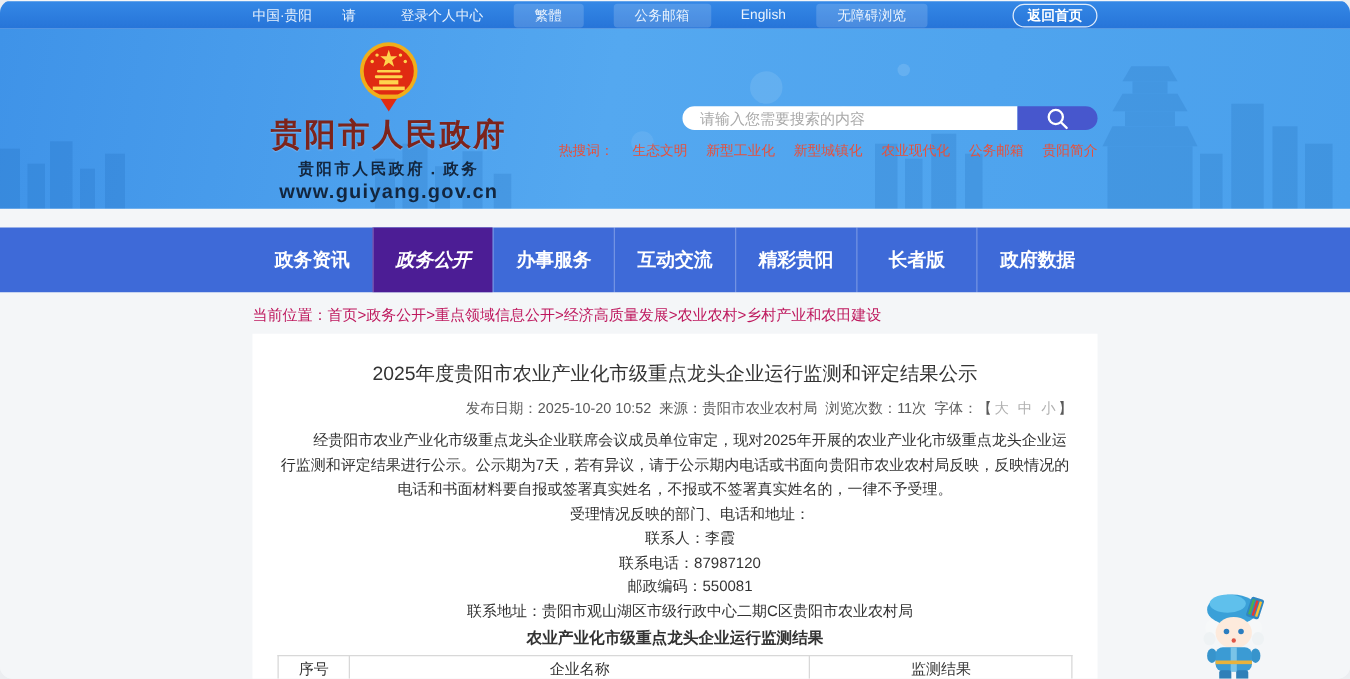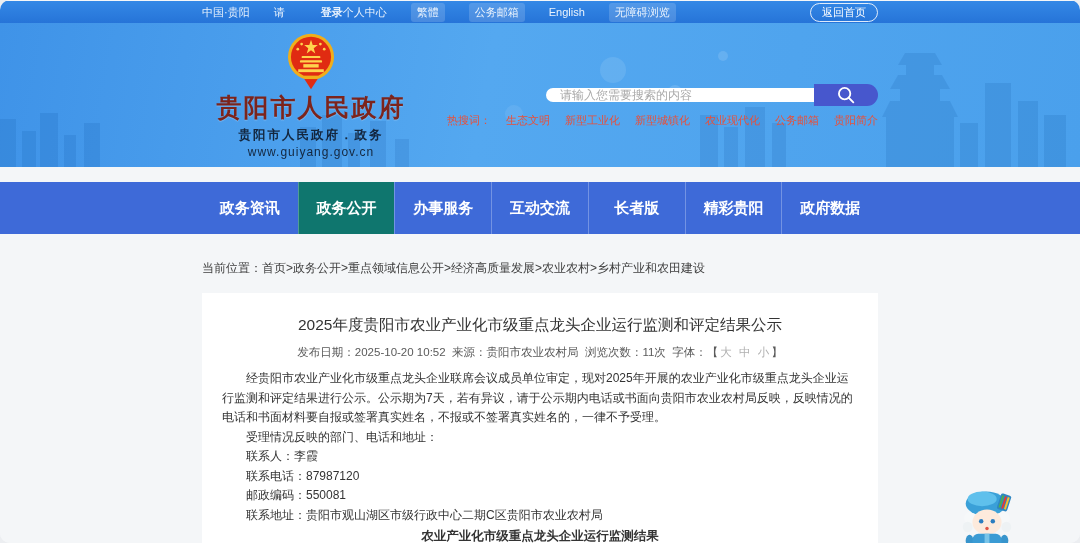--- a/index.html
+++ b/index.html
@@ -4,58 +4,58 @@
 <style>
   * { margin:0; padding:0; box-sizing:border-box; }
   html,body { width:1080px; height:543px; background:#eceef1; font-family:"Liberation Sans","DejaVu Sans",sans-serif; }
   .page { position:relative; width:1080px; height:543px; border-radius:10px; overflow:hidden; background:#f4f6f8; }
 
   
   .topbar { height:22px; background:linear-gradient(180deg,#3488e6,#2674d8); }
   .topbar-inner { width:676px; margin:1px auto; height:100%; display:flex; align-items:center; color:#eaf3fd; font-size:11px; }
   .tb-menu { display:flex; align-items:center; gap:24px; }
   .tb-item { cursor:pointer; white-space:nowrap; }
-  .tb-item.pill { background:rgba(255,255,255,.16); padding:2px 6px; border-radius:3px; }
-  .tb-item b { font-weight:bold;padding-left:36px; }
-  .tb-home { margin-left:auto; border:1px solid rgba(255,255,255,.85); border-radius:10px; padding:1px 11px; font-size:11px; color:#fff; cursor:pointer; white-space:nowrap; }
+  .tb-item.pill { background:rgba(255,255,255,.16); padding:2px 17px; border-radius:3px; }
+  .tb-item b { font-weight:normal;padding-left:36px; }
+  .tb-home { margin-left:auto; border:1px solid rgba(255,255,255,.85); border-radius:10px; padding:1px 11px; font-size:11px; color:#fff; cursor:pointer; white-space:nowrap;font-weight:bold; }
 
   
   .banner { position:relative; height:144px; background:linear-gradient(100deg,#3f93e8 0%,#54a8f0 45%,#4aa0ec 100%); overflow:hidden; }
   .bokeh { position:absolute; border-radius:50%; background:#ffffff; }
   .skyline { position:absolute; bottom:0; left:0; width:100%; height:100%; opacity:.14; }
   .banner-inner { position:relative; width:676px; margin:0 auto; display:flex; justify-content:space-between; }
   .logo-block { display:flex; flex-direction:column; align-items:center; padding-top:10px; width:218px; cursor:pointer; }
   .site-title { margin-top:0; font-size:25px; font-weight:bold; color:#7c241c; letter-spacing:2px; text-shadow:0 1px 1px rgba(255,255,255,.25); white-space:nowrap; }
   .site-subtitle { margin-top:3px; font-size:12.5px; font-weight:bold; color:#13263e; letter-spacing:2px; white-space:nowrap; }
-  .site-url { margin-top:1px; font-size:12px; font-weight:normal; color:#13263e; letter-spacing:1px; }
+  .site-url { margin-top:1px; font-size:16px; font-weight:bold; color:#13263e; letter-spacing:1px; }
   .search-block { width:332px; padding-top:62px; }
-  .search-row { display:flex; height:19px;align-items:center; }
+  .search-row { display:flex; height:19px; }
   .search-input { flex:1; border:none; outline:none; border-radius:16px 0 0 16px; padding:0 14px; font-size:12px; color:#333; background:#fff; }
   .search-input::placeholder { color:#a9a9a9; }
   .search-btn { width:64px; border:none; background:#4757cd; border-radius:0 16px 16px 0; display:flex; align-items:center; justify-content:center; cursor:pointer; }
   .hot-row { margin-top:9px; display:flex; gap:15px; font-size:11px; color:#e8503a; white-space:nowrap;justify-content:flex-end; }
   .hot-word { cursor:pointer; }
 
   
   .nav { height:52px; background:#3e6ad8; }
   .nav-inner { width:676px; margin:15px auto; height:100%; display:flex; }
   .nav-item { flex:1; display:flex; align-items:center; justify-content:center; color:#fff; font-size:15px; font-weight:bold; cursor:pointer; border-left:1px solid rgba(255,255,255,.28); }
   .nav-item:first-child { border-left:none; }
-  .nav-item.active { background:#0f766e; }
+  .nav-item.active { background:#4c1d95;font-style:italic; }
 
   
   .content { position:relative; height:325px; background:#f4f6f8; }
-  .breadcrumb { width:676px; margin:16px auto; padding-top:10px; font-size:12px; color:#404040; }
+  .breadcrumb { width:676px; margin:0 auto; padding-top:10px; font-size:12px; color:#be185d; }
   .breadcrumb .trail { cursor:pointer; }
   .card { width:676px; margin:6px auto 0; background:#fff; padding:22px 20px 0; min-height:297px; }
   .art-title { text-align:center; font-size:15.5px; font-weight:normal; color:#333; }
-  .art-meta { margin-top:9px; text-align:center; font-size:11.5px; color:#5a5a5a; }
+  .art-meta { margin-top:9px; text-align:right; font-size:11.5px; color:#5a5a5a; }
   .art-meta .fs { color:#b0b0b0; cursor:pointer; padding:0 2px; }
   .art-body { margin-top:9px; font-size:12px; color:#333; line-height:19.5px; }
-  .art-body p { text-indent:2em; }
+  .art-body p { text-indent:2em;text-align:center; }
   .tbl-title { margin-top:3px; text-align:center; font-size:12.5px; font-weight:bold; color:#333; }
   table.result { width:100%; border-collapse:collapse; margin-top:5px; font-size:12px; color:#333; }
   table.result td, table.result th { border:1px solid #d8d8d8; text-align:center; font-weight:normal; }
   table.result th { height:22px; }
   .col-no { width:9%; } .col-name { width:58%; } .col-result { width:33%; }
 
   .mascot { position:absolute; right:62px; bottom:10px; width:62px; height:78px; cursor:pointer; }
 </style>
 </head>
 <body>
@@ -153,22 +153,22 @@
       </div>
     </div>
   </div>
 
   <div class="nav">
     <div class="nav-inner">
       <div class="nav-item">政务资讯</div>
       <div class="nav-item active">政务公开</div>
       <div class="nav-item">办事服务</div>
       <div class="nav-item">互动交流</div>
+      <div class="nav-item">精彩贵阳</div>
       <div class="nav-item">长者版</div>
-      <div class="nav-item">精彩贵阳</div>
       <div class="nav-item">政府数据</div>
     </div>
   </div>
 
   <div class="content">
     <div class="breadcrumb">
       <span>当前位置：</span><span class="trail">首页&gt;政务公开&gt;重点领域信息公开&gt;经济高质量发展&gt;农业农村&gt;乡村产业和农田建设</span>
     </div>
     <div class="card">
       <div class="art-title">2025年度贵阳市农业产业化市级重点龙头企业运行监测和评定结果公示</div>

